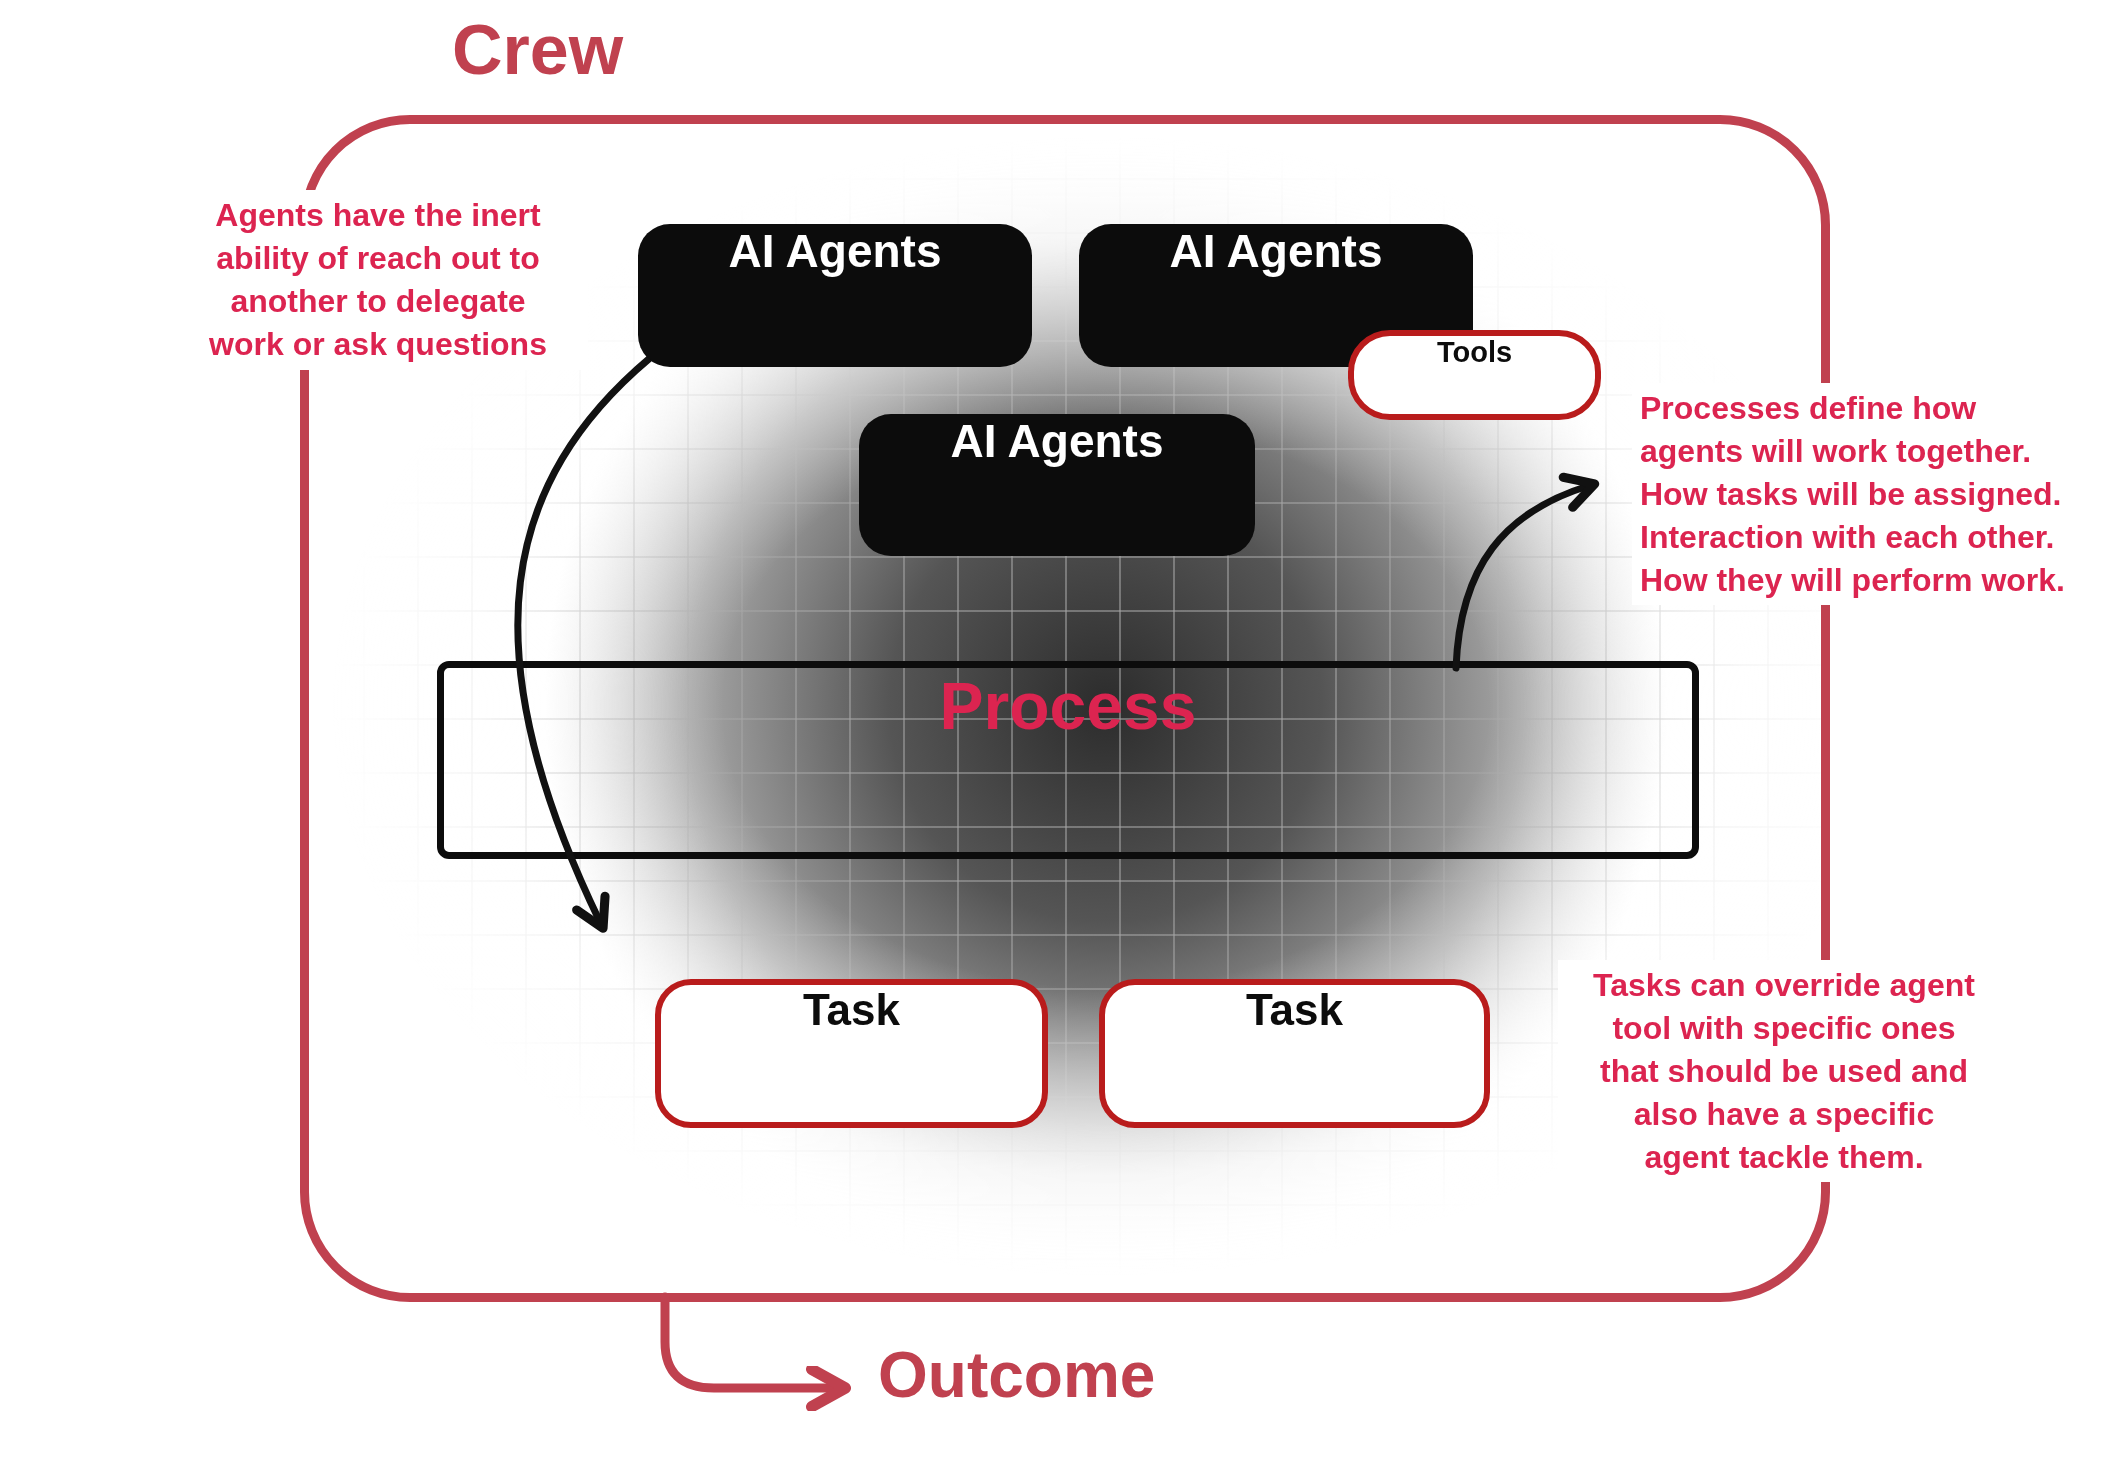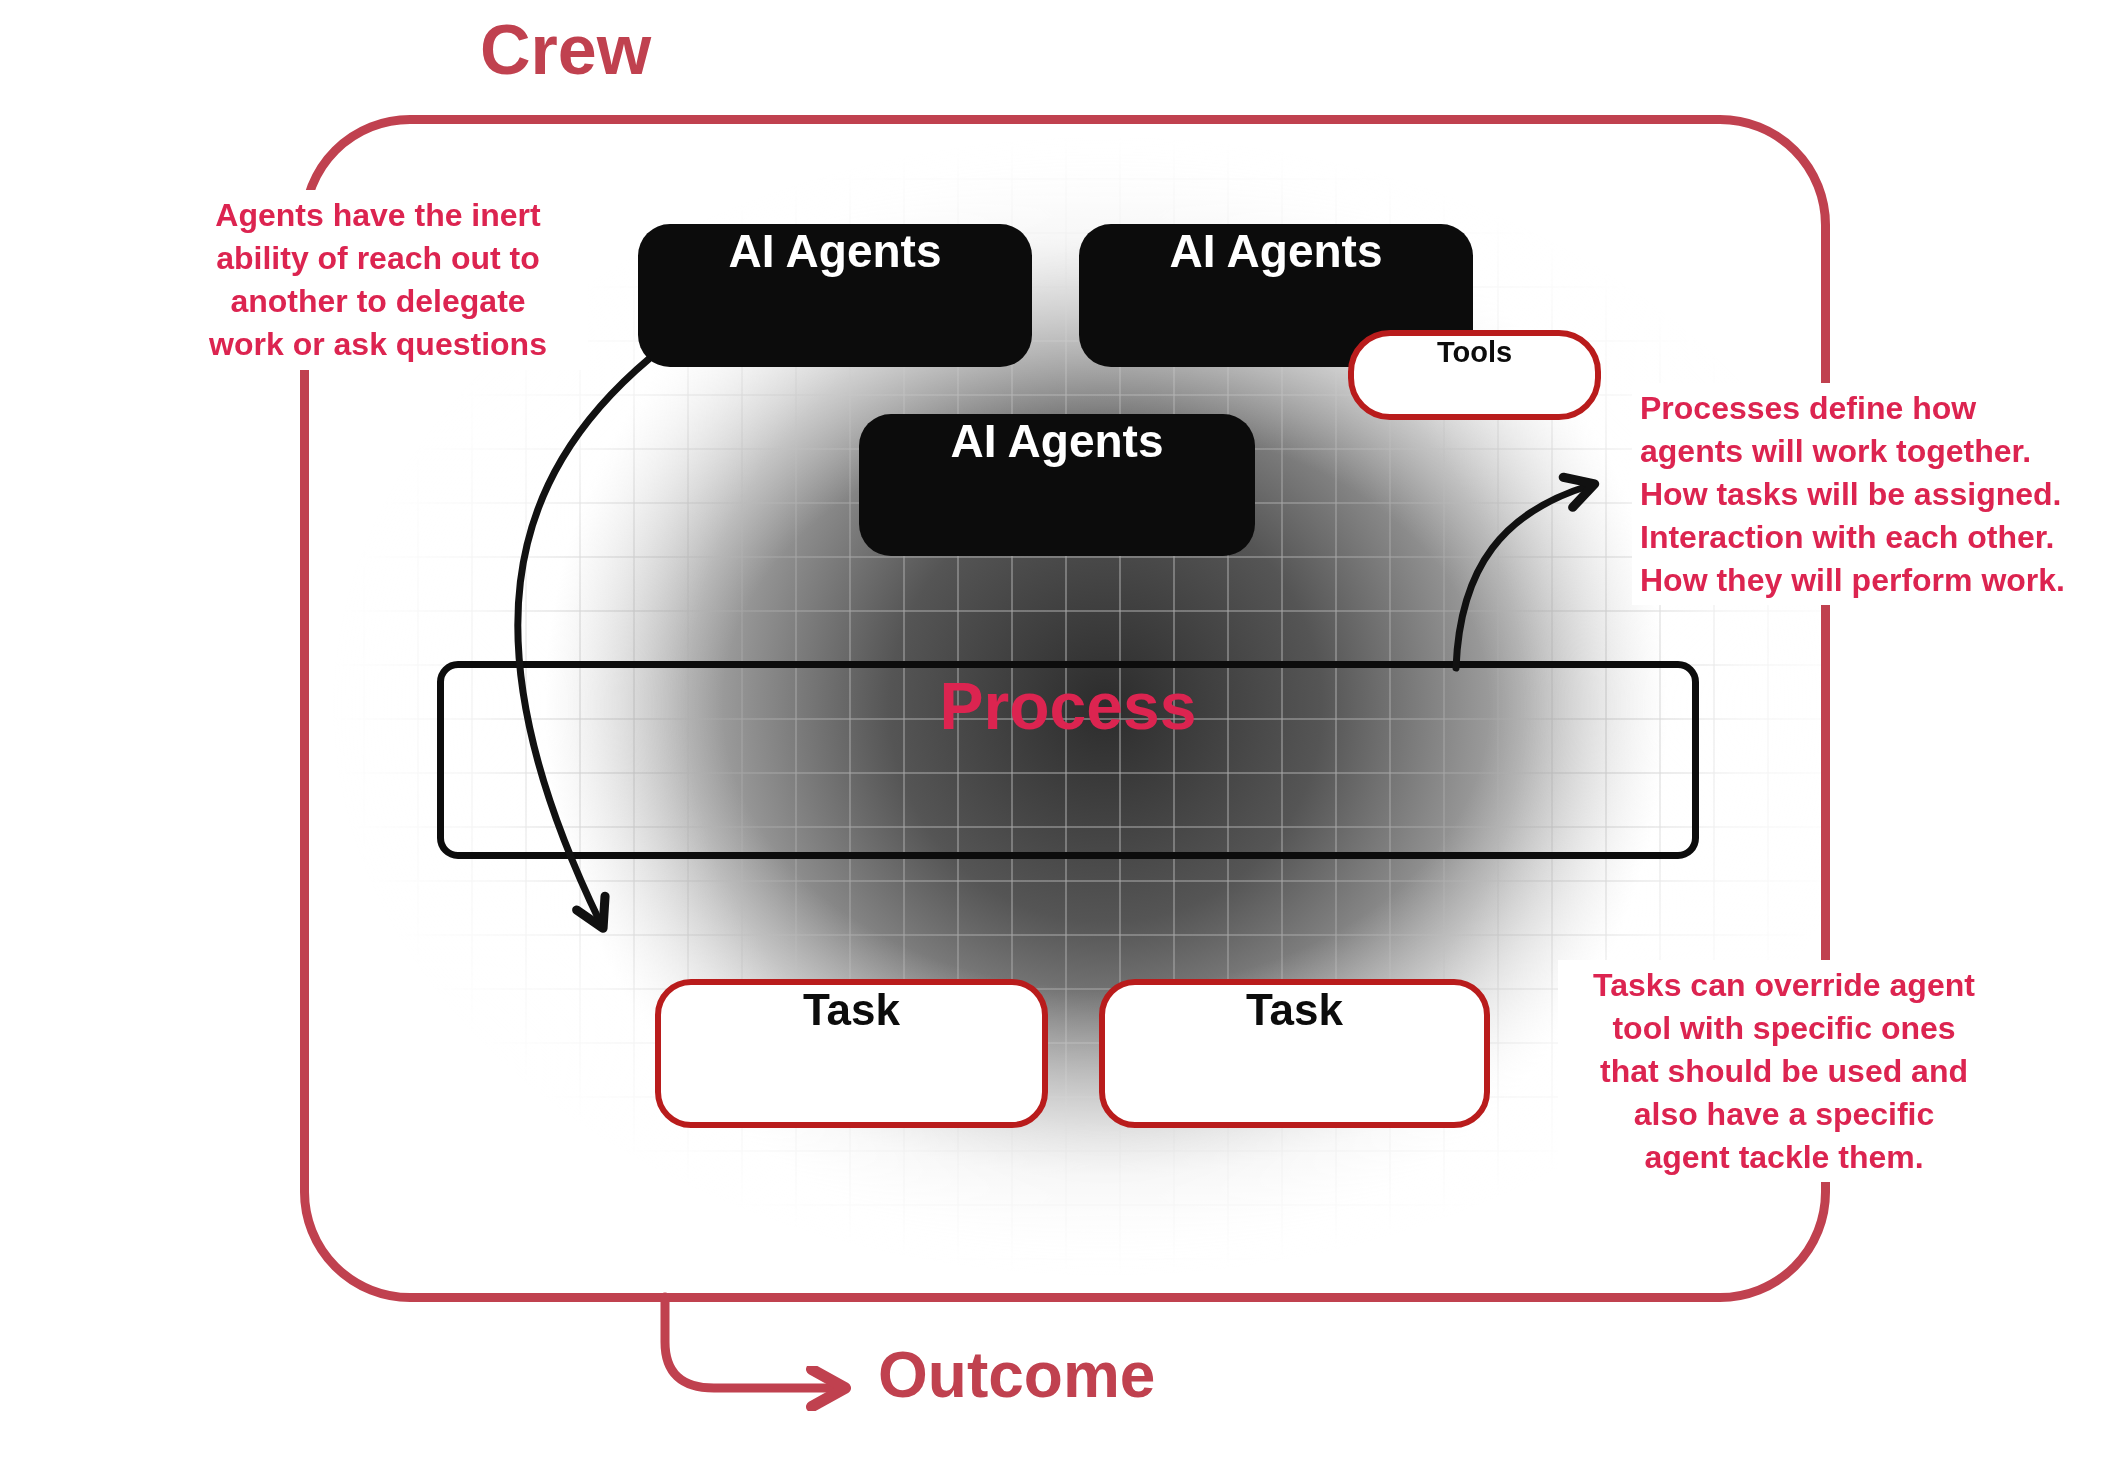--- a/index.html
+++ b/index.html
@@ -49,28 +49,28 @@
   }
   .black-box{background:#0c0c0c;color:#ffffff;border-radius:32px;font-size:46px;font-weight:bold;z-index:6;}
   .white-box{background:#ffffff;border:6px solid #b91c1c;color:#0c0c0c;font-weight:bold;z-index:6;}
 
   #agents-1{left:638px;top:224px;width:394px;height:143px;}
   #agents-2{left:1079px;top:224px;width:394px;height:143px;}
   #agents-3{left:859px;top:414px;width:396px;height:142px;}
   #tools{left:1348px;top:330px;width:253px;height:90px;border-radius:42px;font-size:29px;z-index:7;}
   #process{
     left:437px;top:661px;width:1262px;height:198px;
-    border:7px solid #0c0c0c;border-radius:21px;background:transparent;
+    border:7px solid #0c0c0c;border-radius:12px;background:transparent;
     color:var(--pink);font-size:66px;font-weight:bold;z-index:4;
   }
   #task-1{left:655px;top:979px;width:393px;height:149px;border-radius:36px;font-size:44px;}
   #task-2{left:1099px;top:979px;width:391px;height:149px;border-radius:36px;font-size:44px;}
 
   .big-label{position:absolute;font-weight:bold;color:var(--accent);z-index:8;}
-  #crew-label{left:452px;top:10px;font-size:70px;margin-left:28px;}
+  #crew-label{left:452px;top:10px;font-size:70px;}
   #outcome-label{left:878px;top:1338px;font-size:64px;}
 
   #arrow-layer{position:absolute;left:0;top:0;width:2128px;height:1460px;z-index:5;pointer-events:none;}
   .k-stroke{stroke:#111111;}
   .a-stroke{stroke:var(--accent);}
 </style>
 </head>
 <body>
 
 <div class="abs" id="grid-layer"></div>

